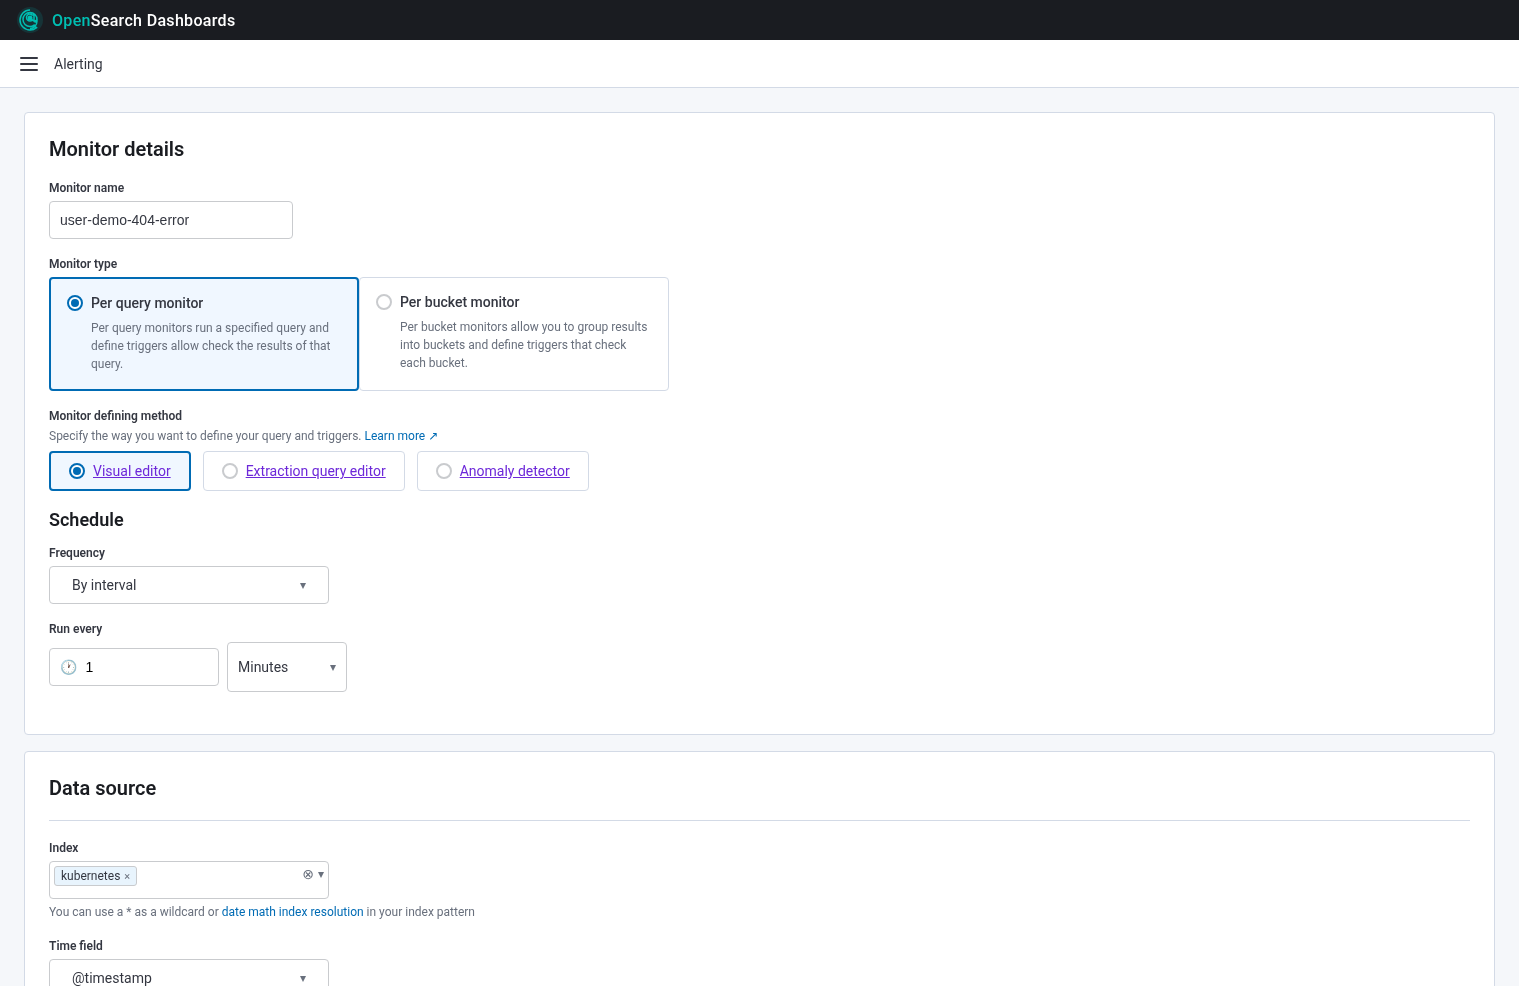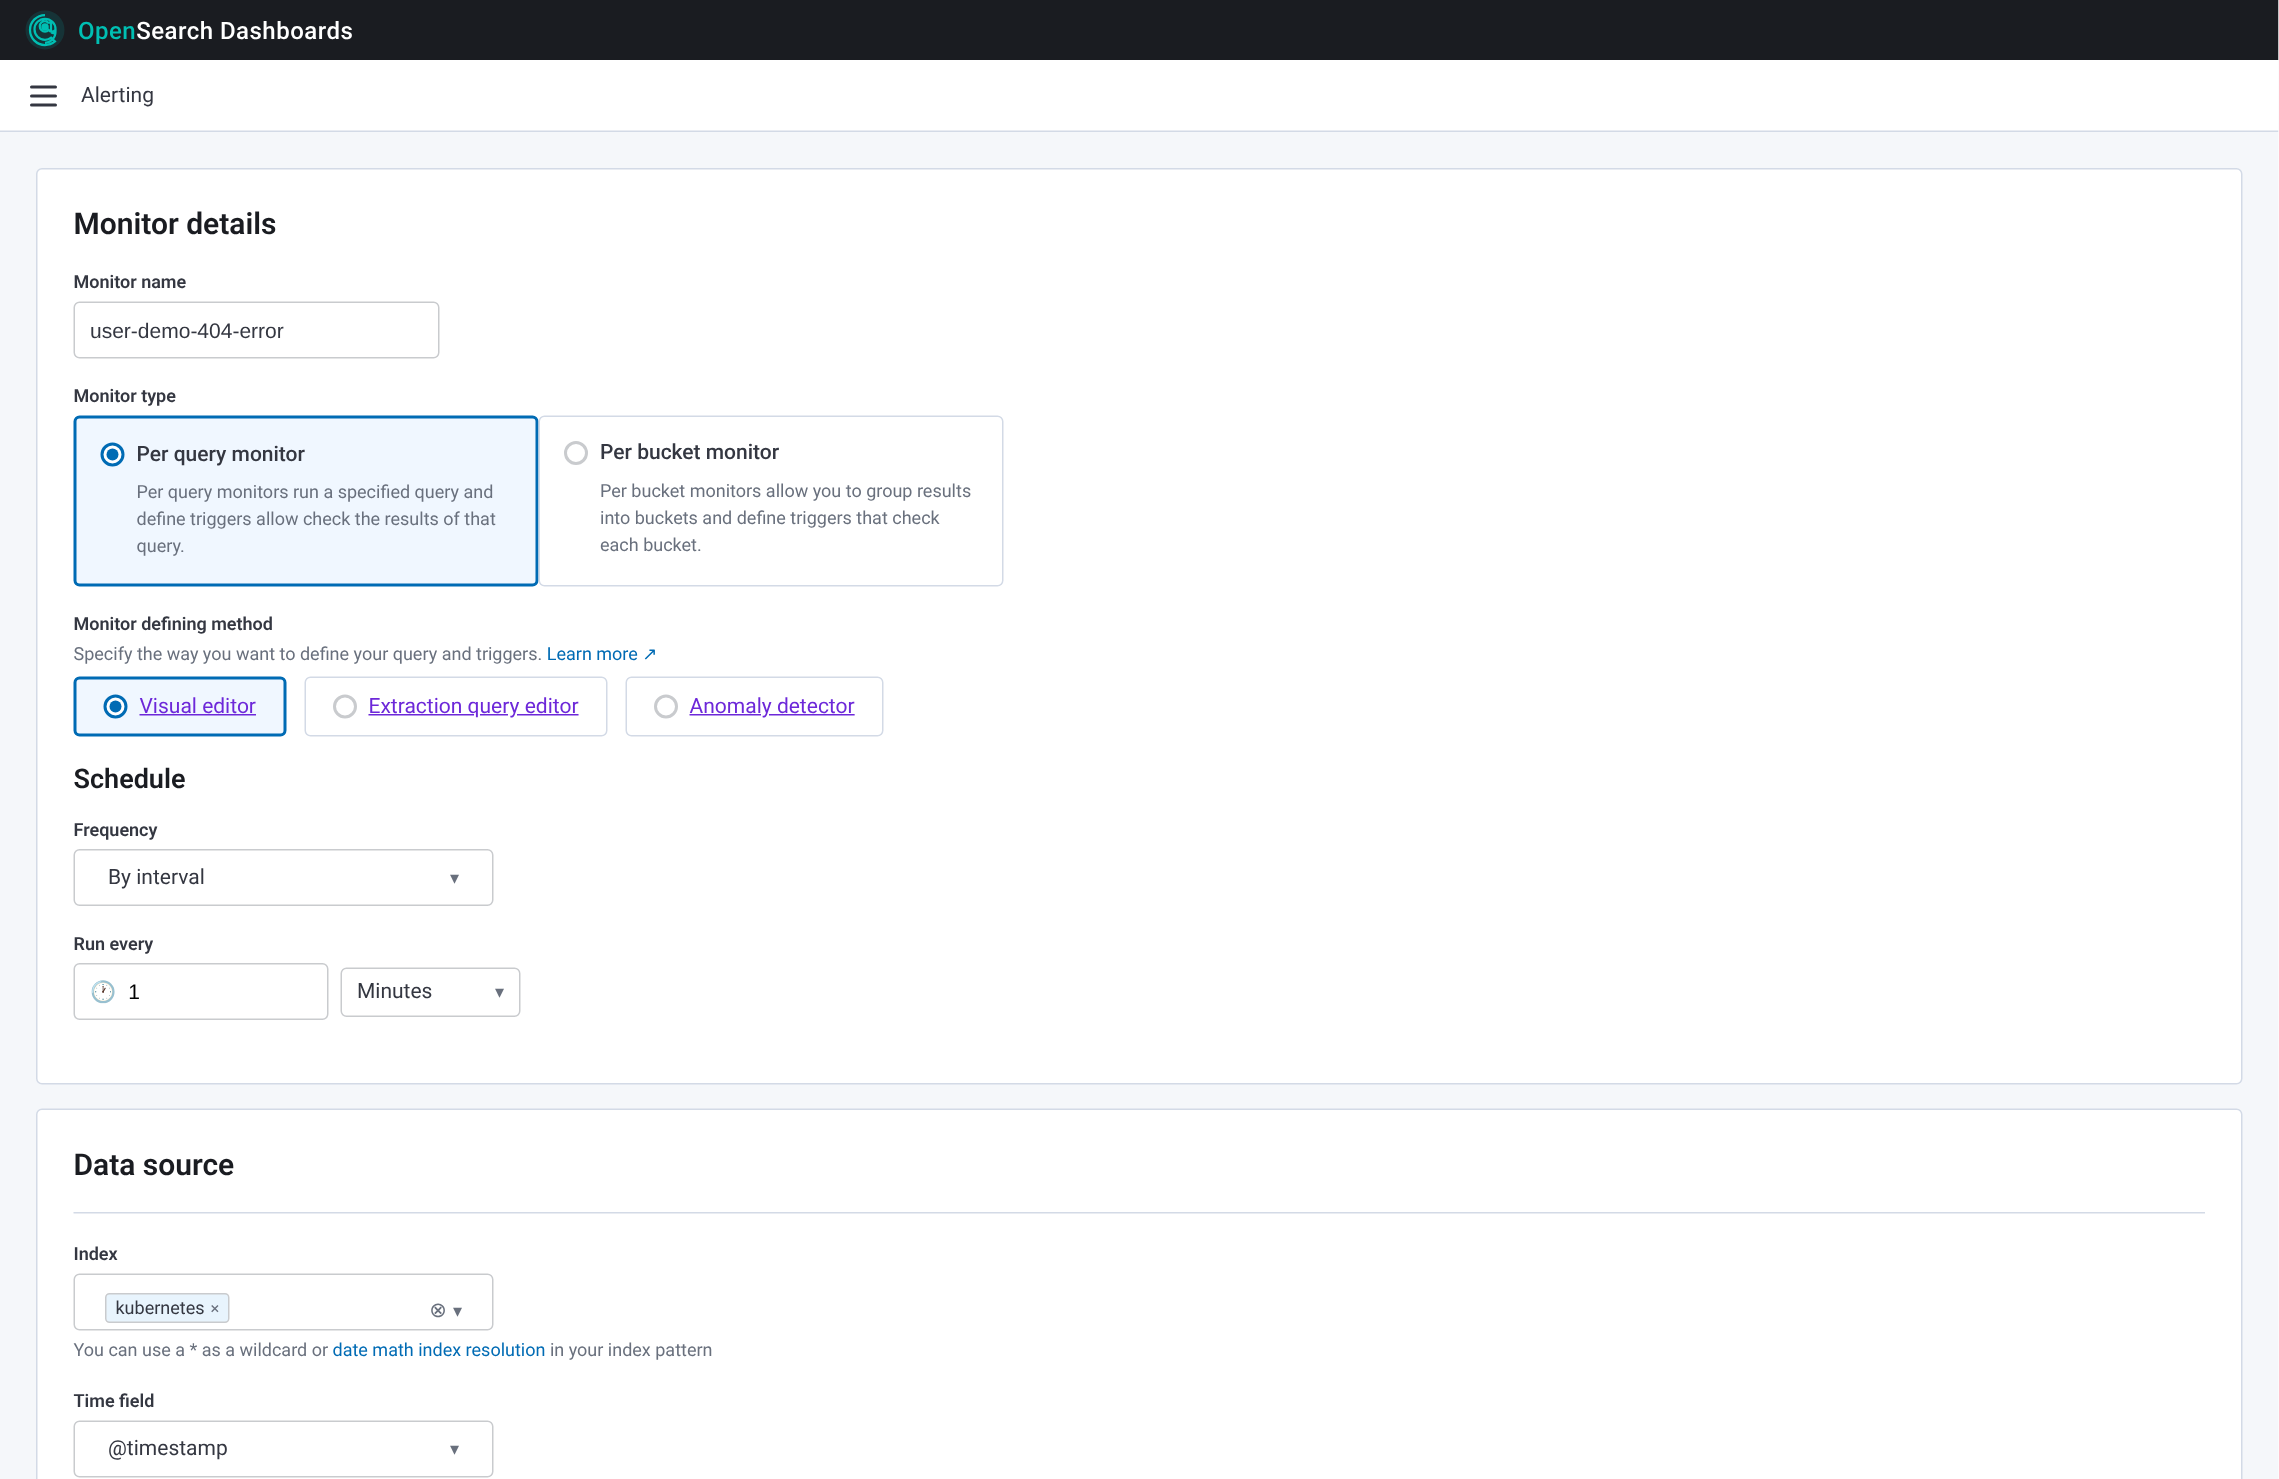--- a/index.html
+++ b/index.html
@@ -227,41 +227,41 @@
       border-radius: 4px;
       padding: 0 10px;
       font-size: 14px;
       color: #343741;
       display: flex;
       align-items: center;
       gap: 8px;
     }
     .run-every-unit {
       width: 120px;
-      height: 33px;
+      height: 50px;
       border: 1px solid #c9cbce;
       border-radius: 4px;
       padding: 0 10px;
       font-size: 14px;
       color: #343741;
       background: white;
       display: flex;
       align-items: center;
       justify-content: space-between;
       cursor: pointer;
     }
 
     
     .index-field-wrapper {
       width: 280px;
       border: 1px solid #c9cbce;
       border-radius: 4px;
-      padding: 4px 20px;
-      display: flex;
-      align-items: flex-end;
+      padding: 4px 4px;
+      display: flex;
+      align-items: flex-start;
       justify-content: space-between;
       background: white;
       min-height: 38px;
     }
     .index-tag {
       background: #e8f4fd;
       border: 1px solid #c9cbce;
       border-radius: 3px;
       padding: 2px 6px;
       font-size: 12px;

